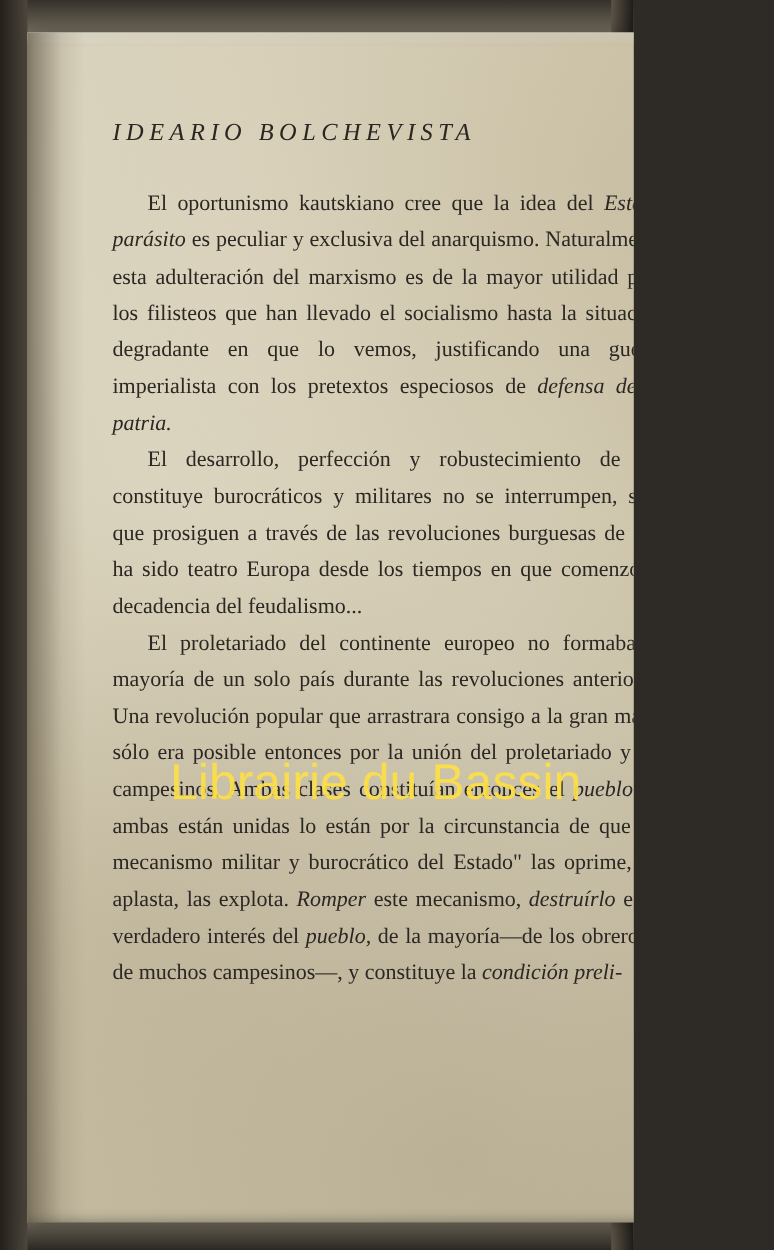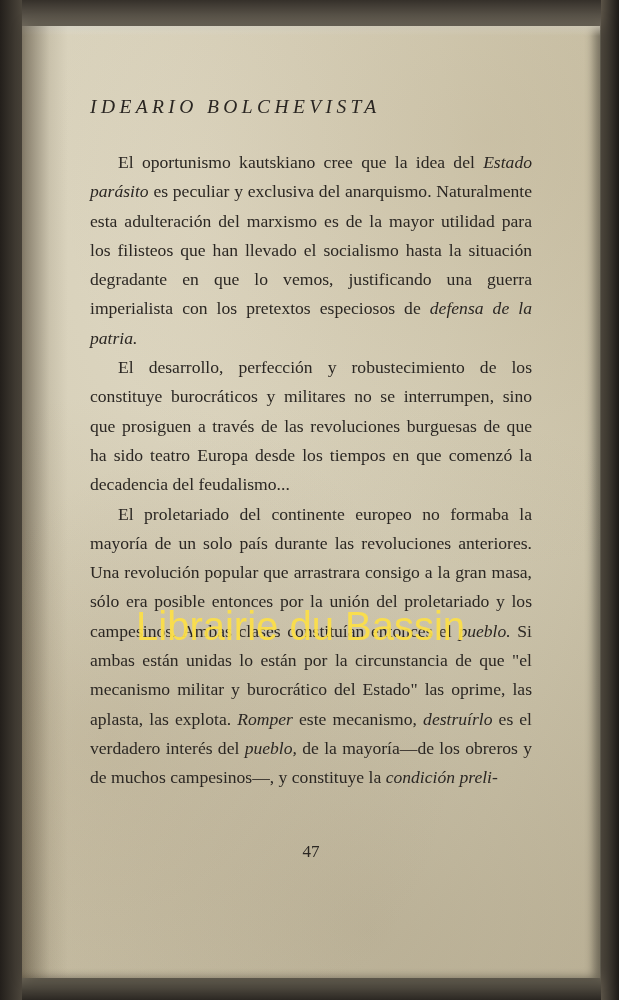--- a/index.html
+++ b/index.html
@@ -9,21 +9,21 @@
   }
   body {
     width: 619px;
     height: 1000px;
     overflow: hidden;
     font-family: "Liberation Serif", serif;
   }
 
   #page {
     position: relative;
-    width: 619px;
+    width: 507px;
     height: 1000px;
     background: #6f6a5c;
     overflow: hidden;
   }
 
   
   .bg-left {
     position: absolute;
     left: 0; top: 0;
     width: 22px; height: 1000px;
@@ -163,16 +163,15 @@
 
   <div class="content">
     <div class="running-head">IDEARIO BOLCHEVISTA</div>
     <div class="body-text">
       <p>El oportunismo kautskiano cree que la idea del <i>Estado parásito</i> es peculiar y exclusiva del anarquismo. Naturalmente esta adulteración del marxismo es de la mayor utilidad para los filisteos que han llevado el socialismo hasta la situación degradante en que lo vemos, justificando una guerra imperialista con los pretextos especiosos de <i>defensa de la patria.</i></p>
       <p>El desarrollo, perfección y robustecimiento de los constituye burocráticos y militares no se interrumpen, sino que prosiguen a través de las revoluciones burguesas de que ha sido teatro Europa desde los tiempos en que comenzó la decadencia del feudalismo...</p>
       <p>El proletariado del continente europeo no formaba la mayoría de un solo país durante las revoluciones anteriores. Una revolución popular que arrastrara consigo a la gran masa, sólo era posible entonces por la unión del proletariado y los campesinos. Ambas clases constituían entonces el <i>pueblo.</i> Si ambas están unidas lo están por la circunstancia de que "el mecanismo militar y burocrático del Estado" las oprime, las aplasta, las explota. <i>Romper</i> este mecanismo, <i>destruírlo</i> es el verdadero interés del <i>pueblo,</i> de la mayoría—de los obreros y de muchos campesinos—, y constituye la <i>condición preli-</i></p>
     </div>
   </div>
 
-  <div class="folio">47</div>
 
   <div class="watermark" style="color: #fde047;">Librairie du Bassin</div>
 </div>
 
 </body></html>

